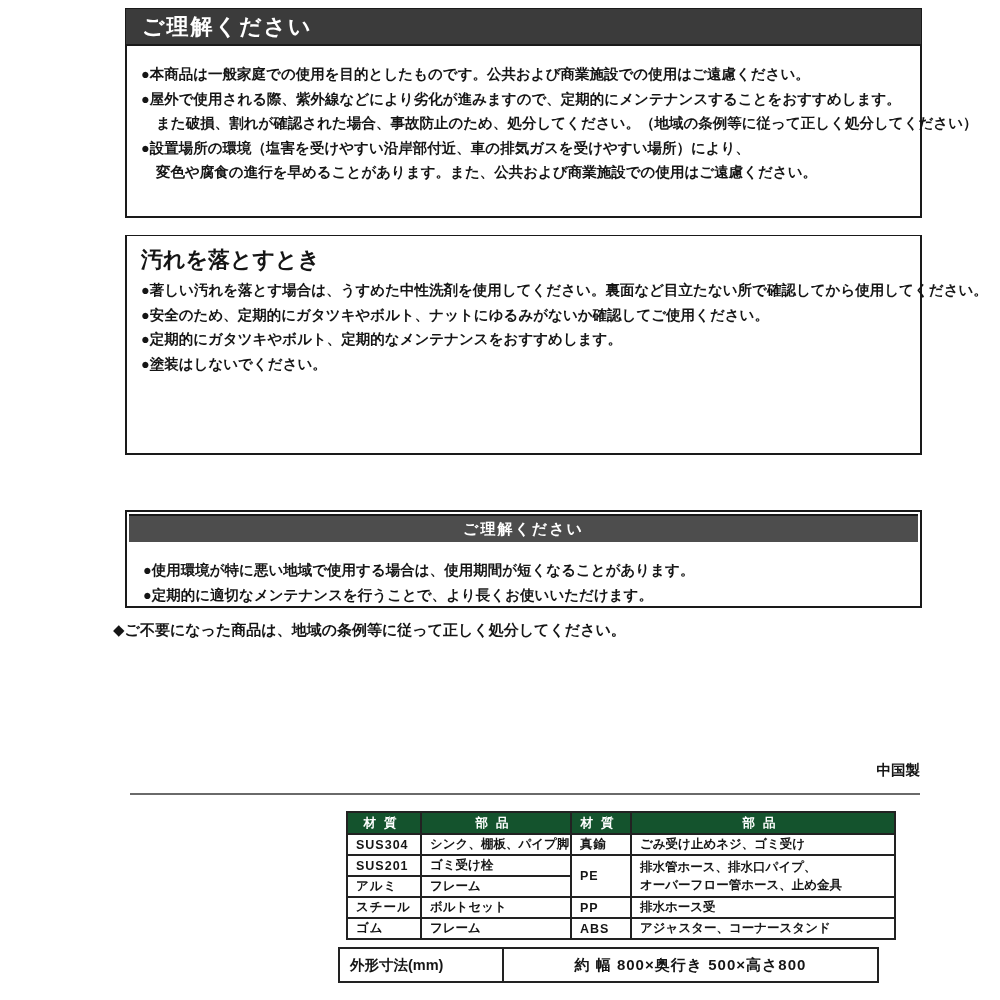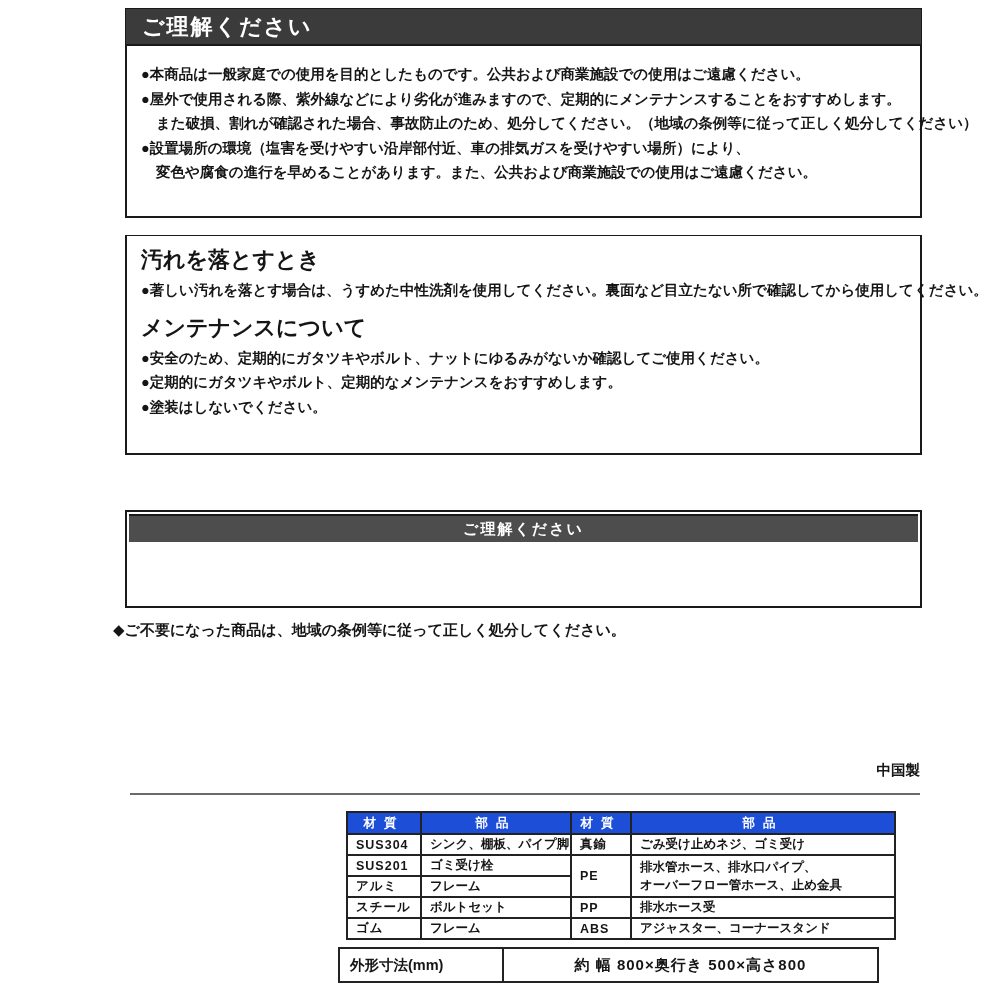--- a/index.html
+++ b/index.html
@@ -88,21 +88,21 @@
   .materials-table th, .materials-table td {
     border: 2px solid #222222;
     font-size: 12.5px;
     font-weight: bold;
     padding: 1px 8px;
     box-sizing: border-box;
     white-space: nowrap;
     overflow: hidden;
   }
   .materials-table th {
-    background: #1d4ed8;
+    background: #14532d;
     color: #ffffff;
     letter-spacing: 8px;
     height: 22px;
     text-align: center;
     border-color: #222222;
   }
   .materials-table td { height: 20px; text-align: left; color: #151515; }
   .materials-table td.mat { letter-spacing: 1px; }
   .two-line div { line-height: 18px; }
 
@@ -134,29 +134,32 @@
       <div class="line indent">また破損、割れが確認された場合、事故防止のため、処分してください。（地域の条例等に従って正しく処分してください）</div>
       <div class="line">●設置場所の環境（塩害を受けやすい沿岸部付近、車の排気ガスを受けやすい場所）により、</div>
       <div class="line indent">変色や腐食の進行を早めることがあります。また、公共および商業施設での使用はご遠慮ください。</div>
     </div>
   </section>
 
   <section class="notice-box" style="top:235px;">
     <div class="box-body" style="height:220px; padding-top:13px;">
       <div class="sub-heading">汚れを落とすとき</div>
       <div class="line">●著しい汚れを落とす場合は、うすめた中性洗剤を使用してください。裏面など目立たない所で確認してから使用してください。</div>
-      <div class="sub-heading group-gap">メンテナンスについて</div>
       <div class="line">●安全のため、定期的にガタツキやボルト、ナットにゆるみがないか確認してご使用ください。</div>
       <div class="line">●定期的にガタツキやボルト、定期的なメンテナンスをおすすめします。</div>
       <div class="line">●塗装はしないでください。</div>
     </div>
   </section>
 
   <section class="notice-box" style="top:510px; border:2px solid #1a1a1a; height:98px;">
     <div class="sub-bar">ご理解ください</div>
+    <div style="padding:14px 16px 0 16px;">
+      <div class="line">●使用環境が特に悪い地域で使用する場合は、使用期間が短くなることがあります。</div>
+      <div class="line">●定期的に適切なメンテナンスを行うことで、より長くお使いいただけます。</div>
+    </div>
   </section>
 
   <div class="disposal-note">◆ご不要になった商品は、地域の条例等に従って正しく処分してください。</div>
 
   <div class="origin">中国製</div>
 
   <div class="divider"></div>
 
   <table class="materials-table">
     <colgroup>

